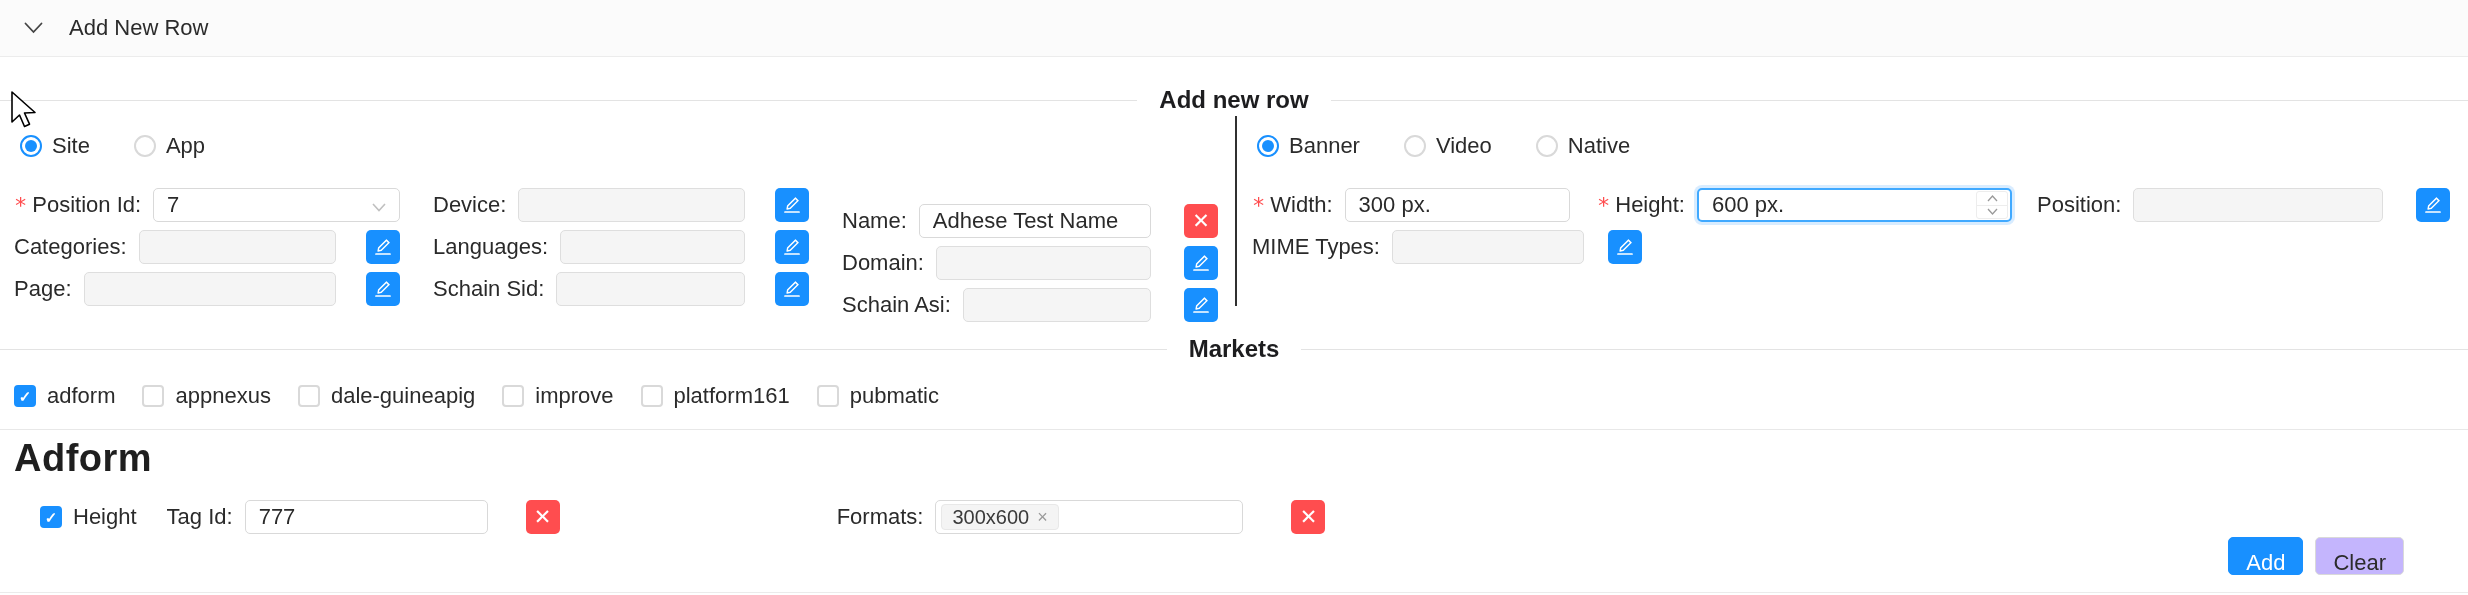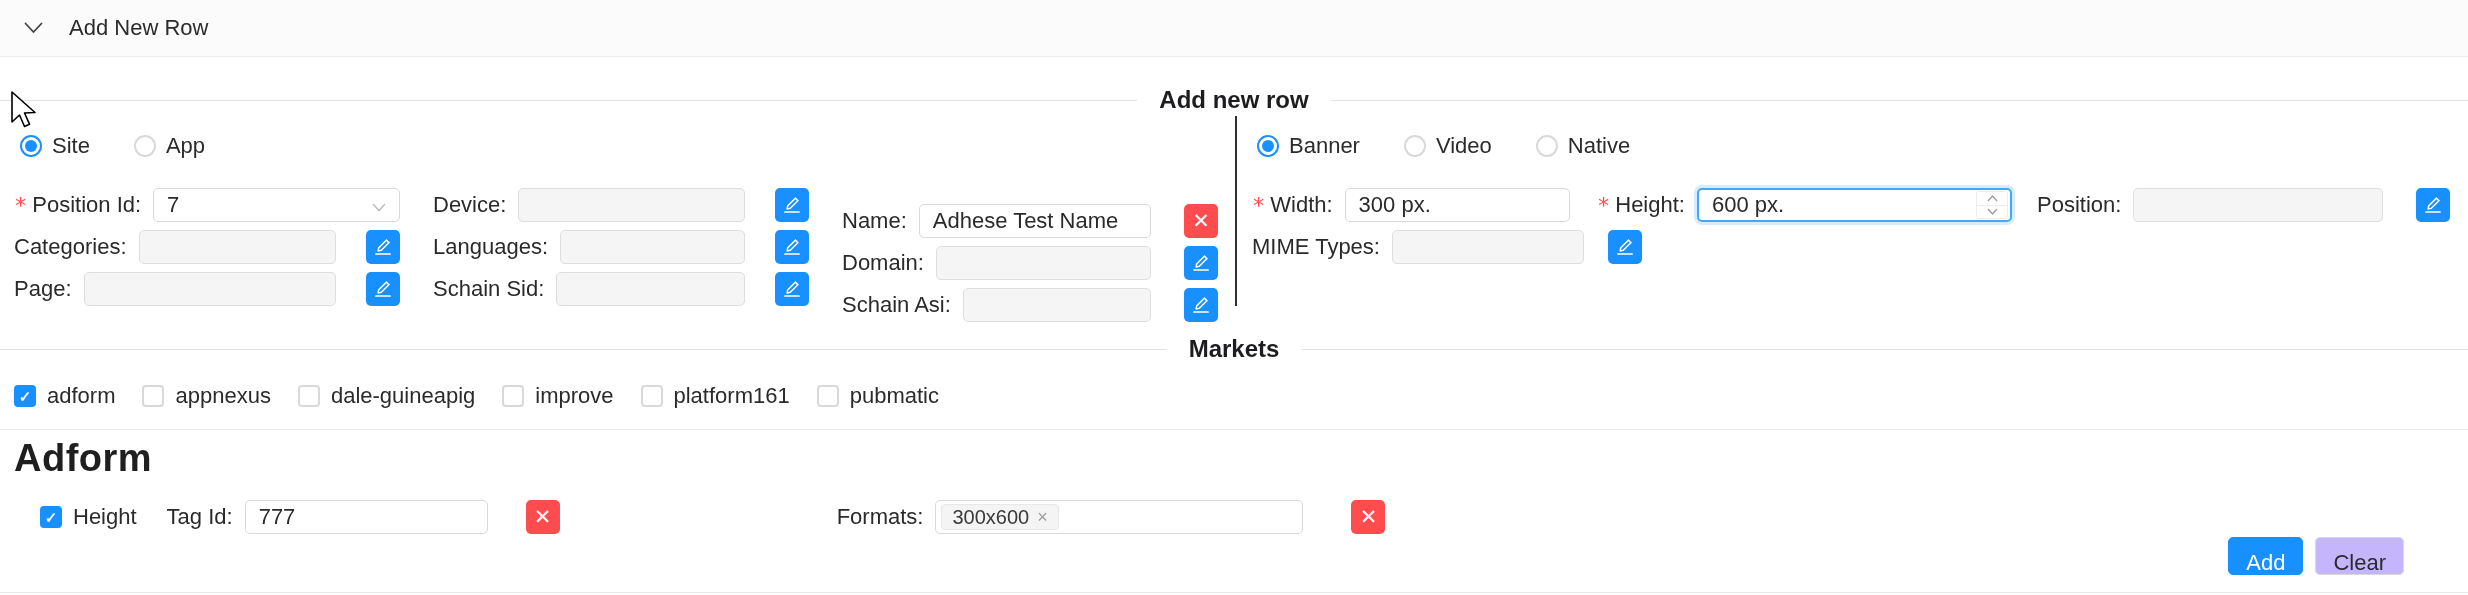--- a/index.html
+++ b/index.html
@@ -120,21 +120,21 @@
   }
   .cbox.checked { background:#1890ff; border-color:#1890ff; }
   .plain-divider { border:none; border-top:1px solid #e8e8e8; margin-top:21px; }
   
   .adform-title { font-size:38px; font-weight:700; color:#1f1f1f; margin:7px 0 0 14px; letter-spacing:.5px; }
   .adform-row { display:flex; align-items:center; height:36px; margin-top:19px; padding-left:40px; }
   .adform-row .flabel { margin-left:30px; }
   .tagid-input { flex:none; width:243px; }
   .formats-group { margin-left:247px; display:flex; align-items:center; }
   .formats-box {
-    width:368px; height:34px;
+    width:308px; height:34px;
     border:1px solid #d9d9d9; border-radius:5px;
     display:flex; align-items:center; padding:12px 5px; background:#fff;
   }
   .chip {
     background:#f4f4f4; border:1px solid #e8e8e8; border-radius:4px;
     height:26px; display:flex; align-items:center; gap:8px;
     padding:0 10px; font-size:20px; color:#3a3a3a;
   }
   .chip-x { color:#9a9a9a; cursor:pointer; font-size:18px; }
   

